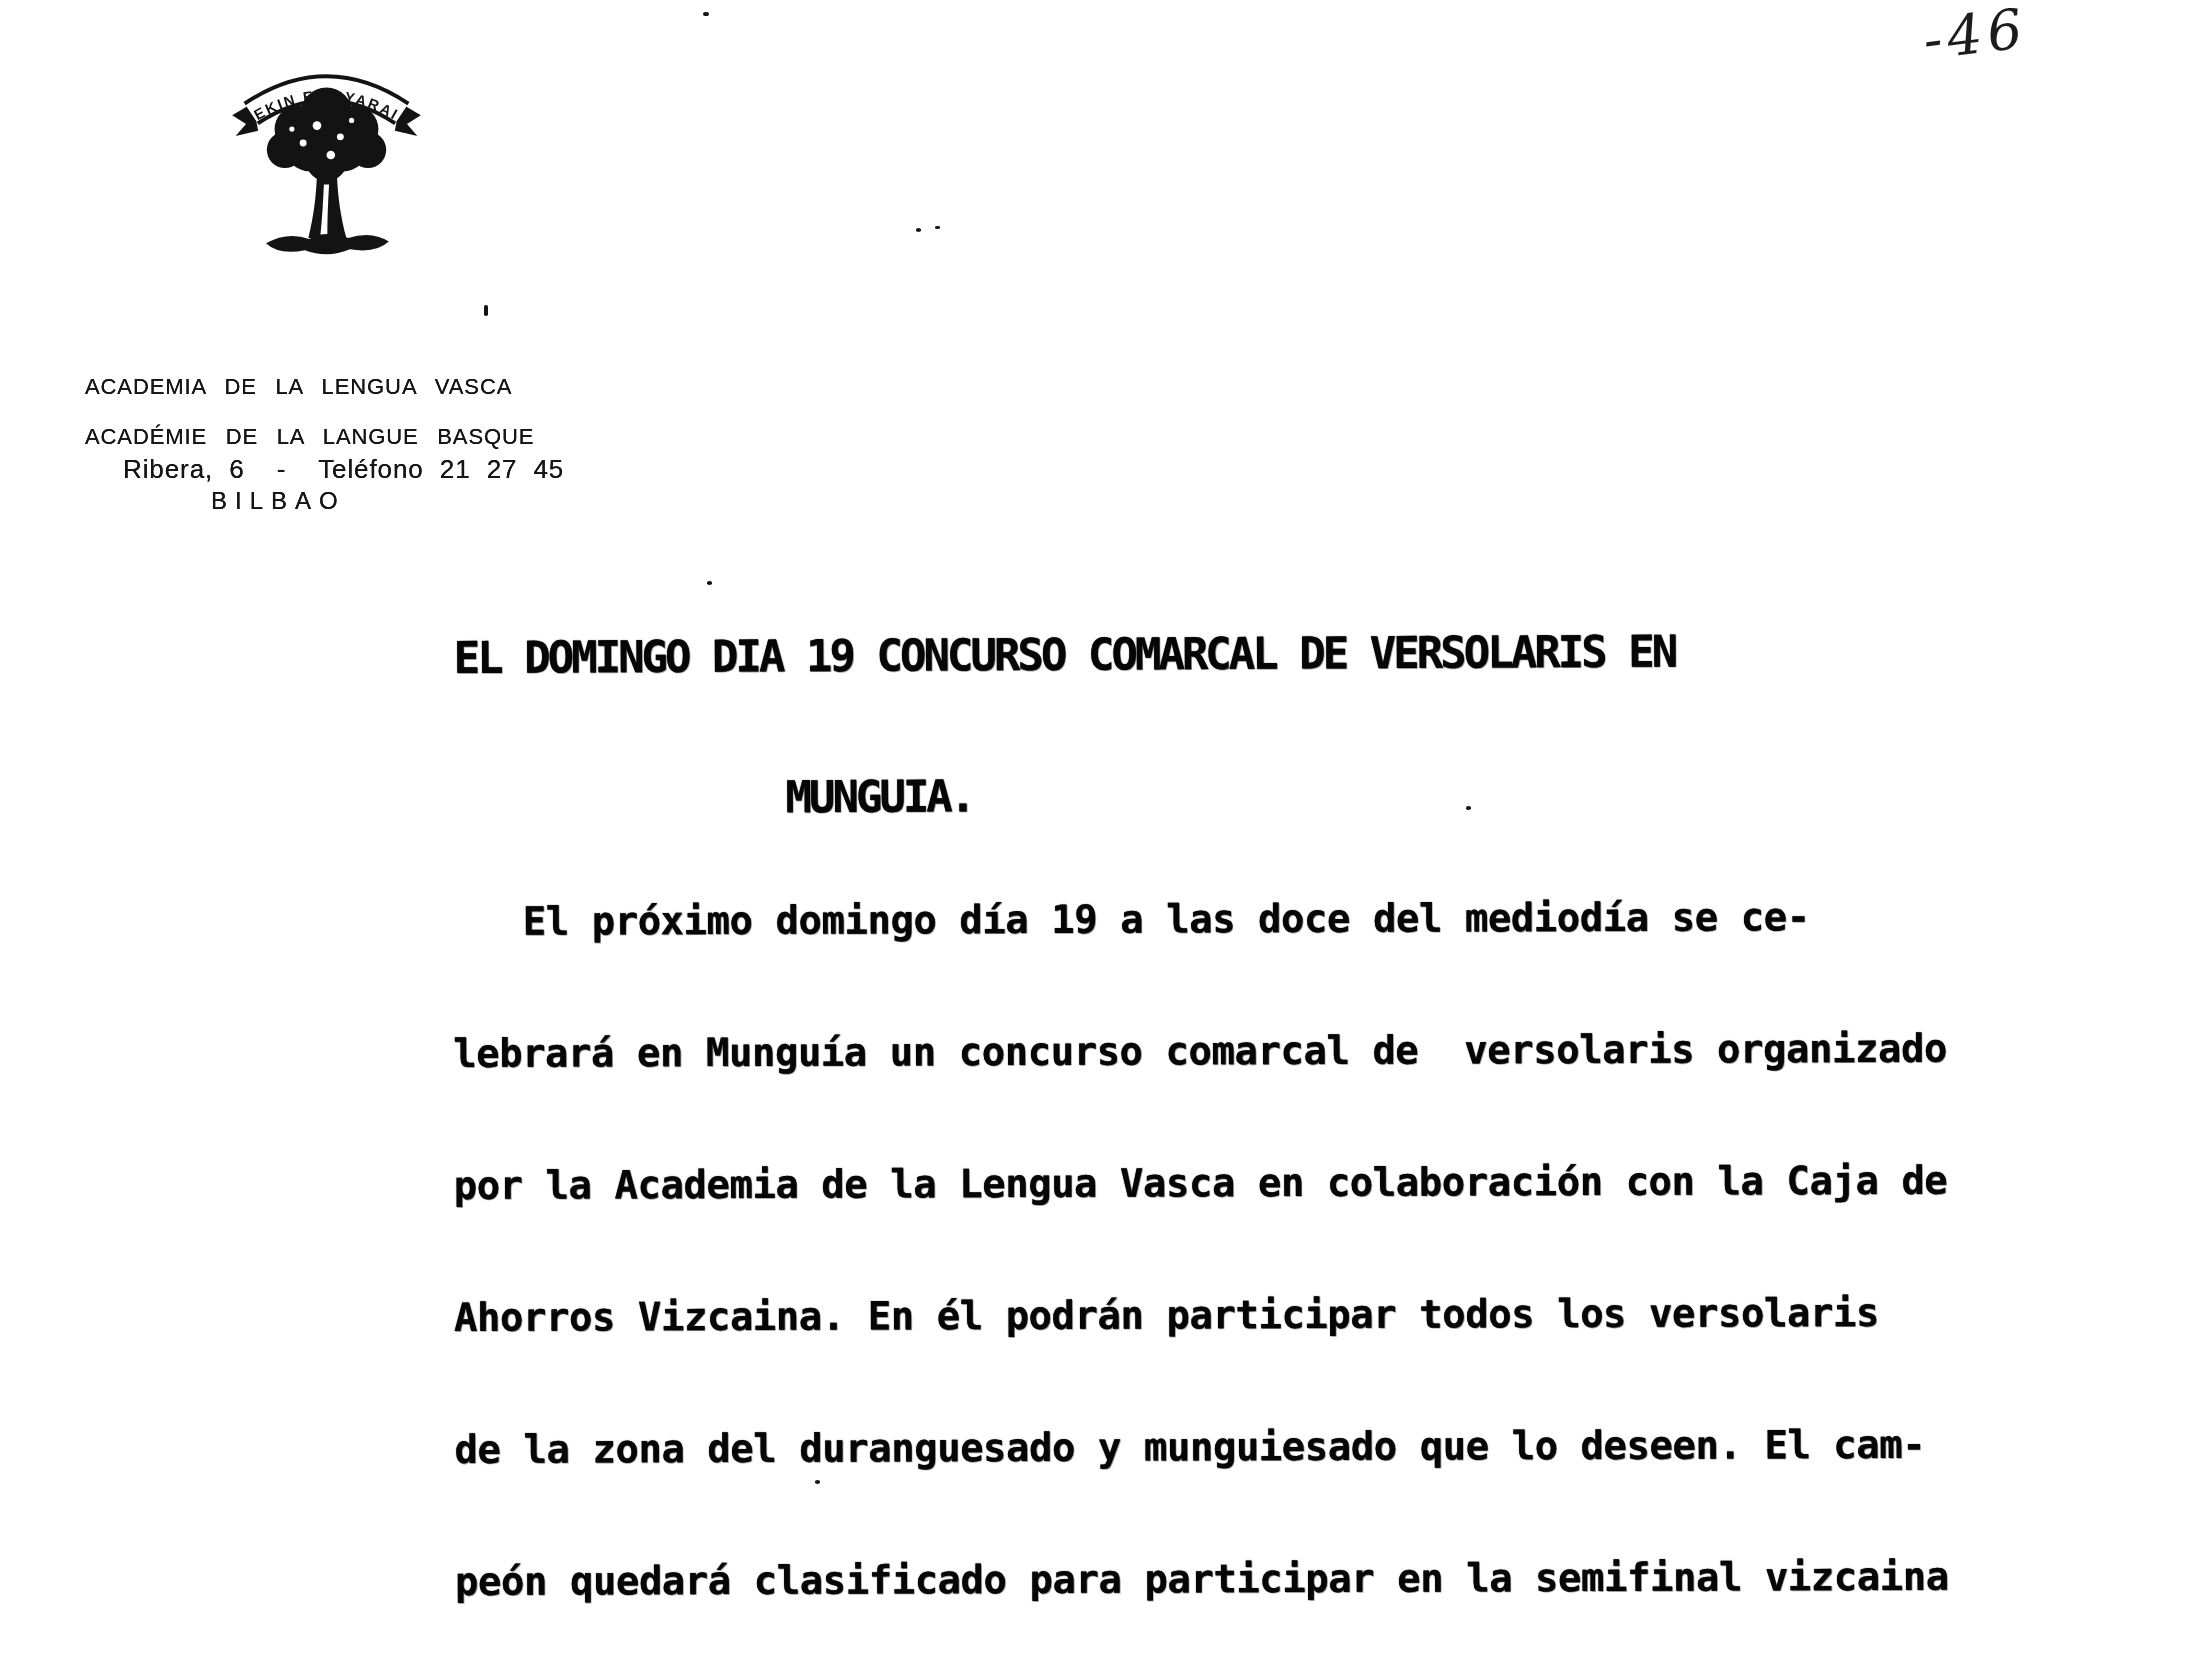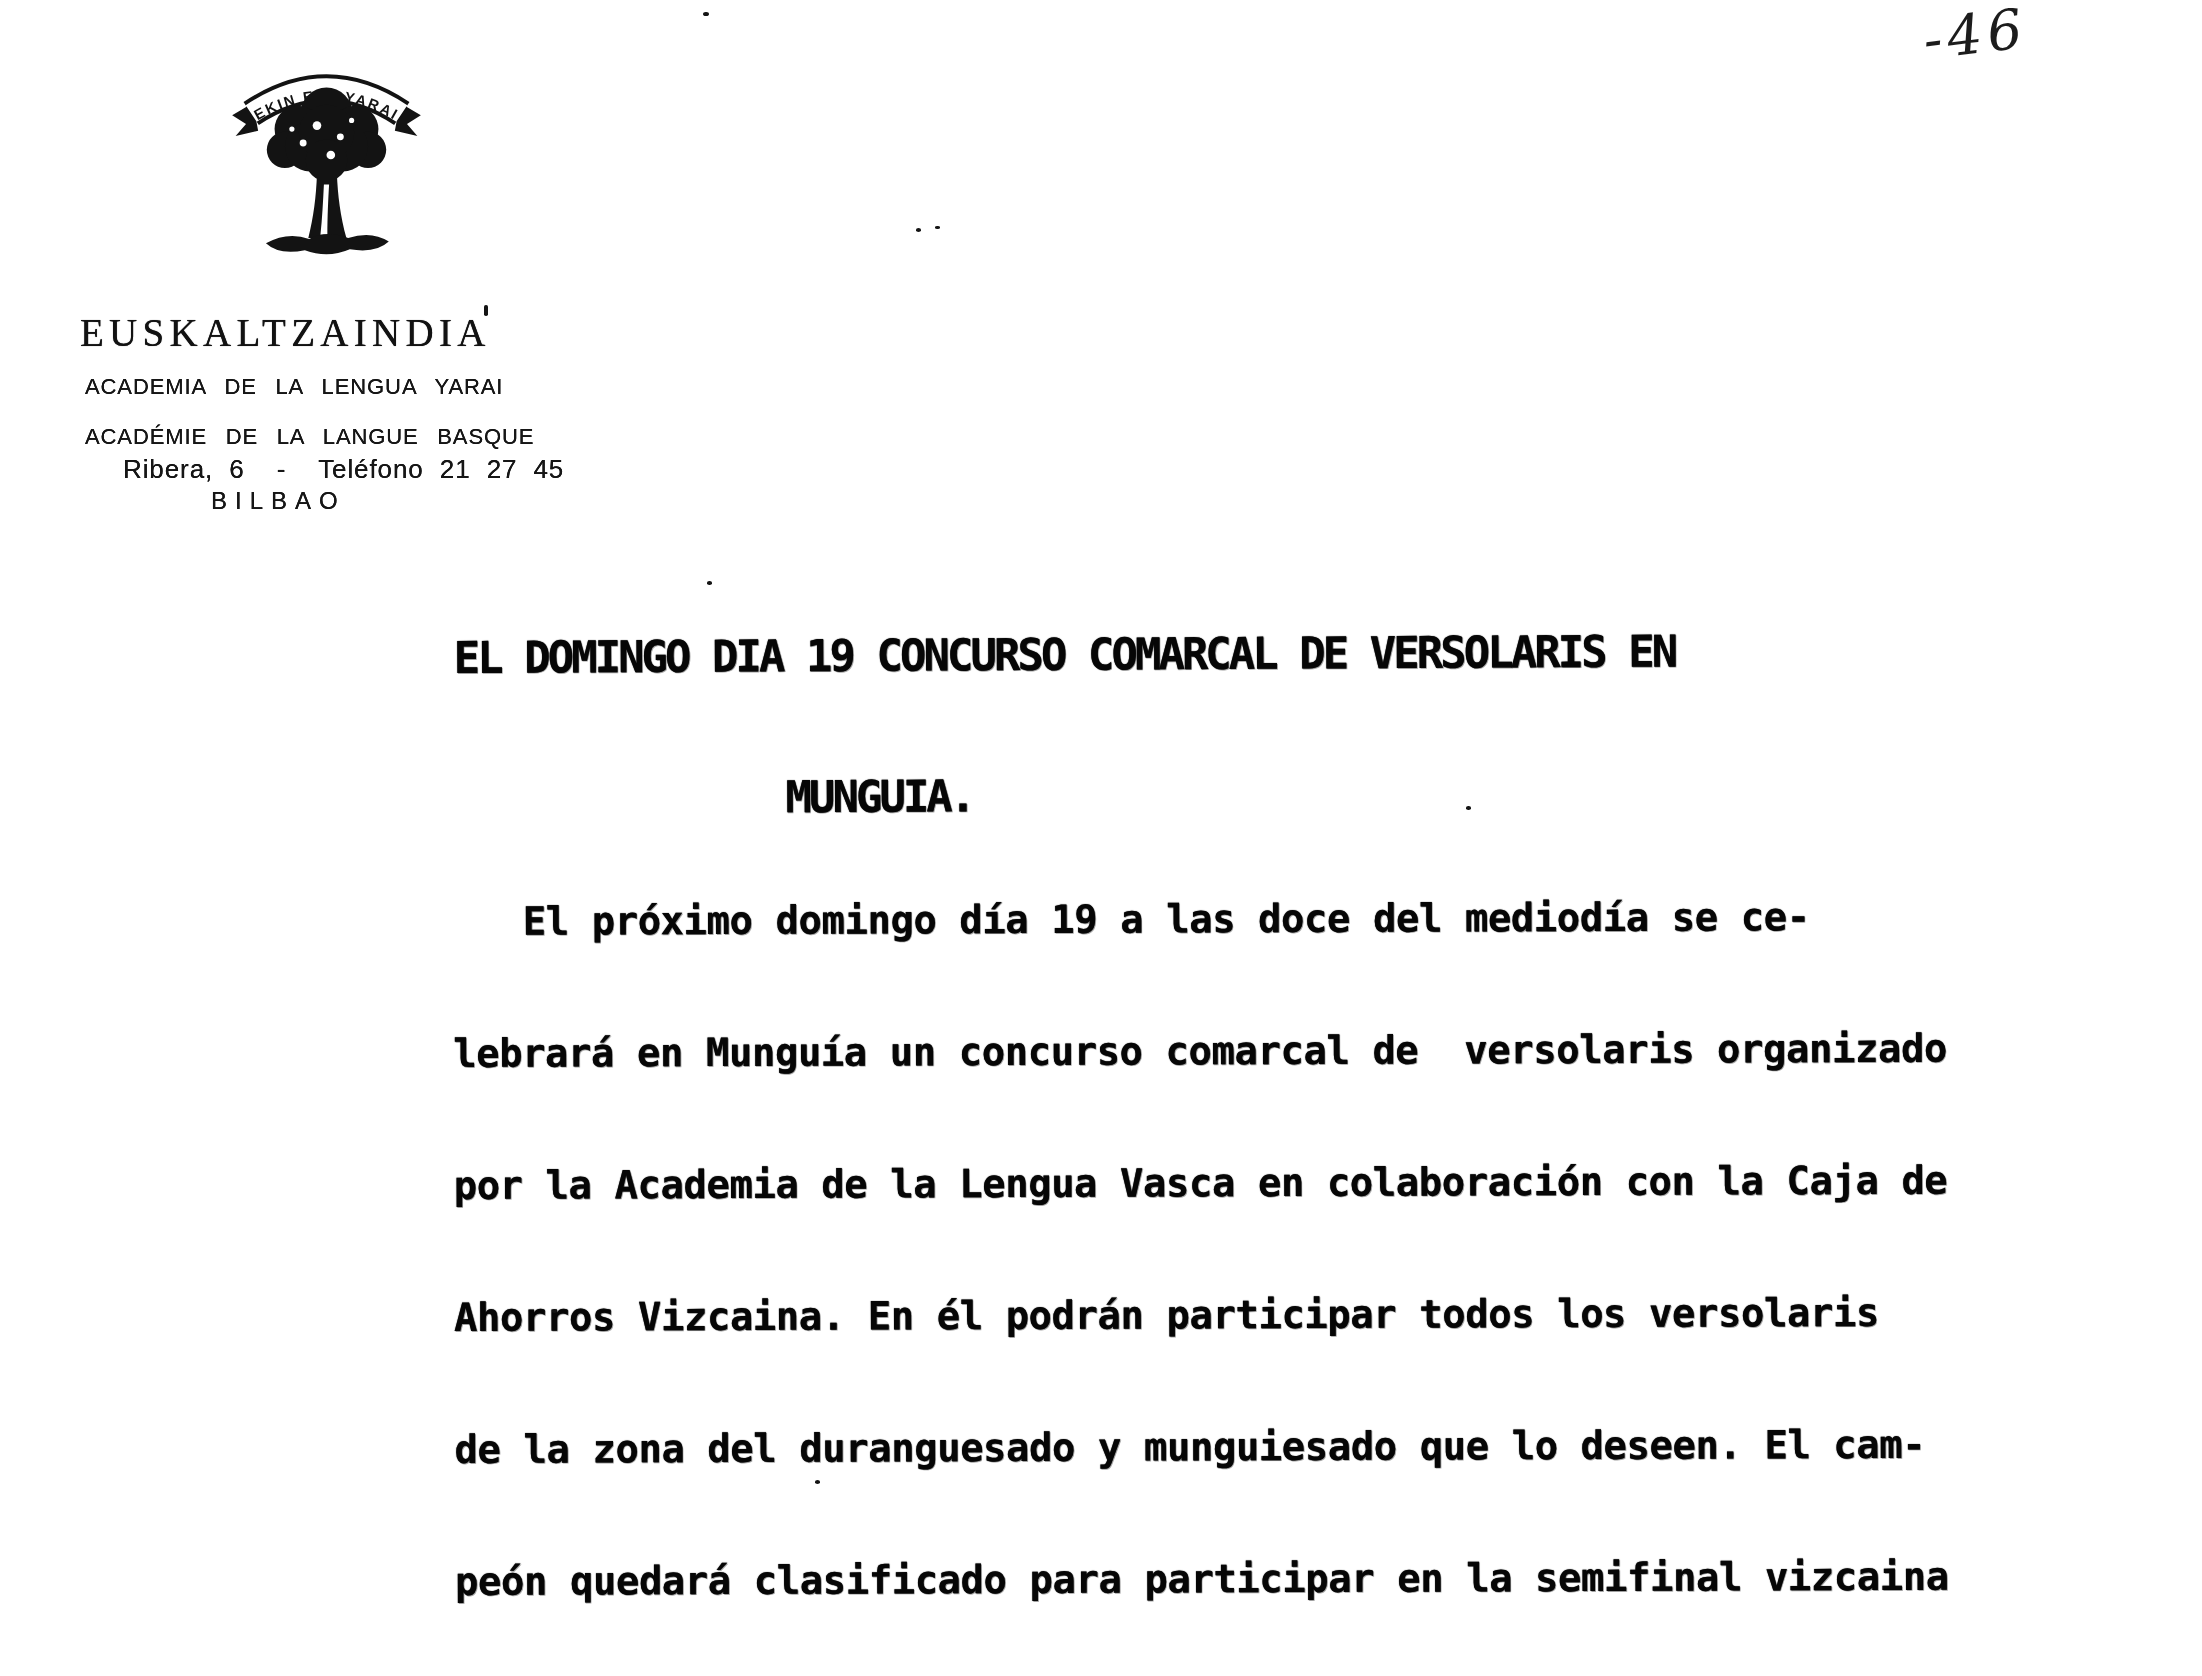--- a/index.html
+++ b/index.html
@@ -157,22 +157,21 @@
       <circle cx="144" cy="86" r="3"></circle>
       <circle cx="75" cy="96" r="3"></circle>
     </g>
 
     <path d="M104 148 C103 175 100 198 94 222 L138 222 C131 197 128 172 127 148 Z" fill="#131313"></path>
     <path d="M112 160 C111 180 110 200 108 218 L116 218 C116 198 117 176 118 160 Z" fill="#ffffff"></path>
 
     <path d="M45 228 Q70 214 95 223 Q115 212 140 222 Q167 213 187 226 Q172 240 142 235 Q116 246 90 236 Q60 242 45 228 Z" fill="#131313"></path>
   </svg>
 
-  <div class="org-name">EUSKALTZAINDIA</div>
-  <div class="subtitle subtitle-es">ACADEMIA DE LA LENGUA YARAI</div>
+  <div class="subtitle subtitle-es">ACADEMIA DE LA LENGUA VASCA</div>
   <div class="subtitle subtitle-fr">ACADÉMIE DE LA LANGUE BASQUE</div>
   <div class="address">Ribera, 6  -  Teléfono 21 27 45</div>
   <div class="city">BILBAO</div>
 
   <div class="title-block typewriter">
     <div class="title-line1">EL DOMINGO DIA 19 CONCURSO COMARCAL DE VERSOLARIS EN</div>
     <div class="title-line2">MUNGUIA.</div>
   </div>
 
   <div class="body-block typewriter">

